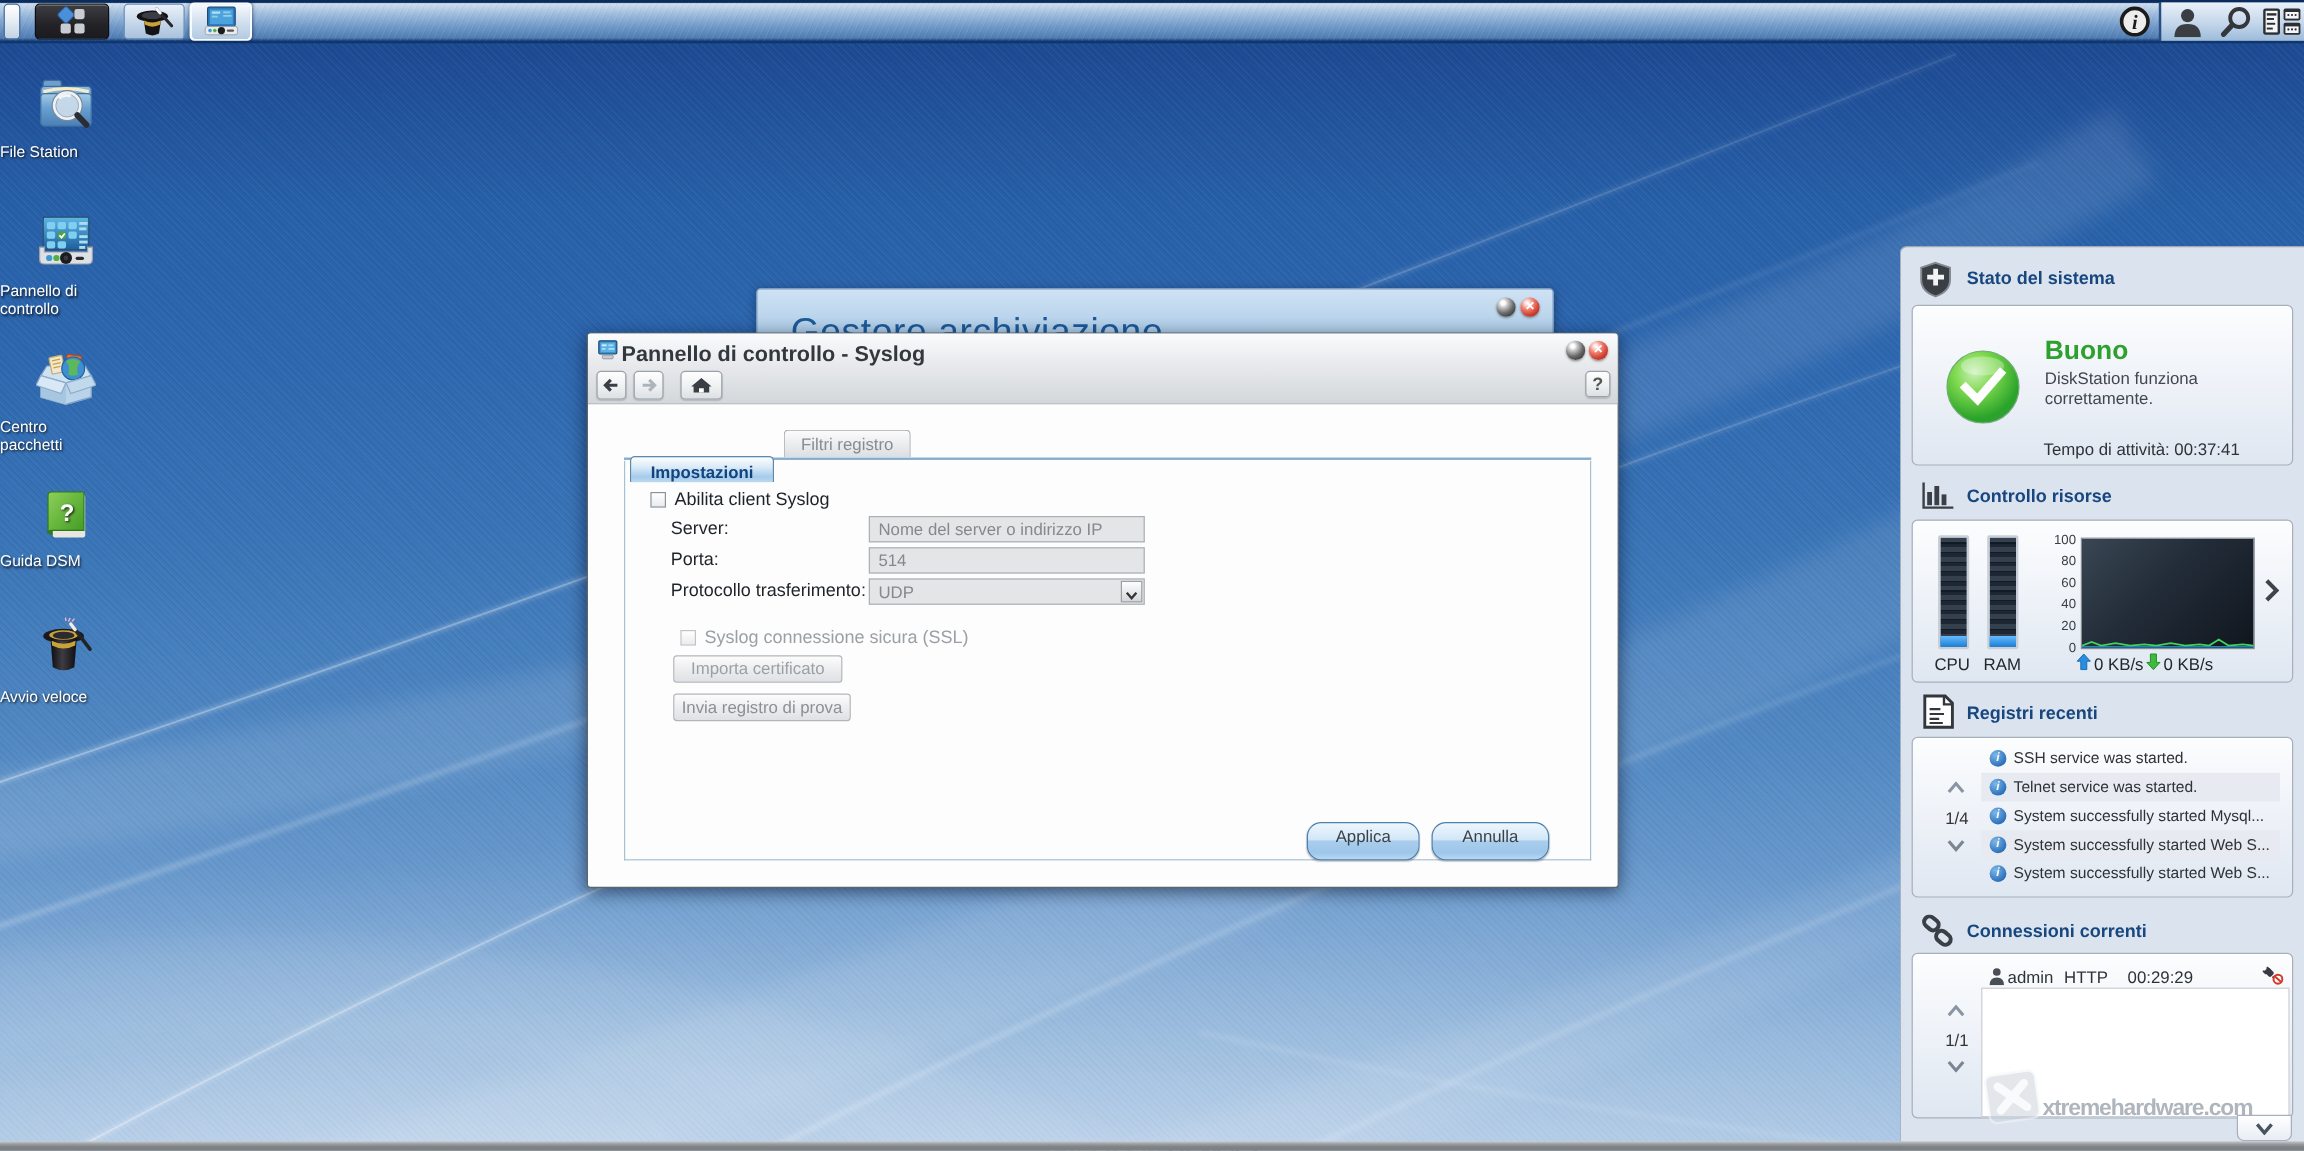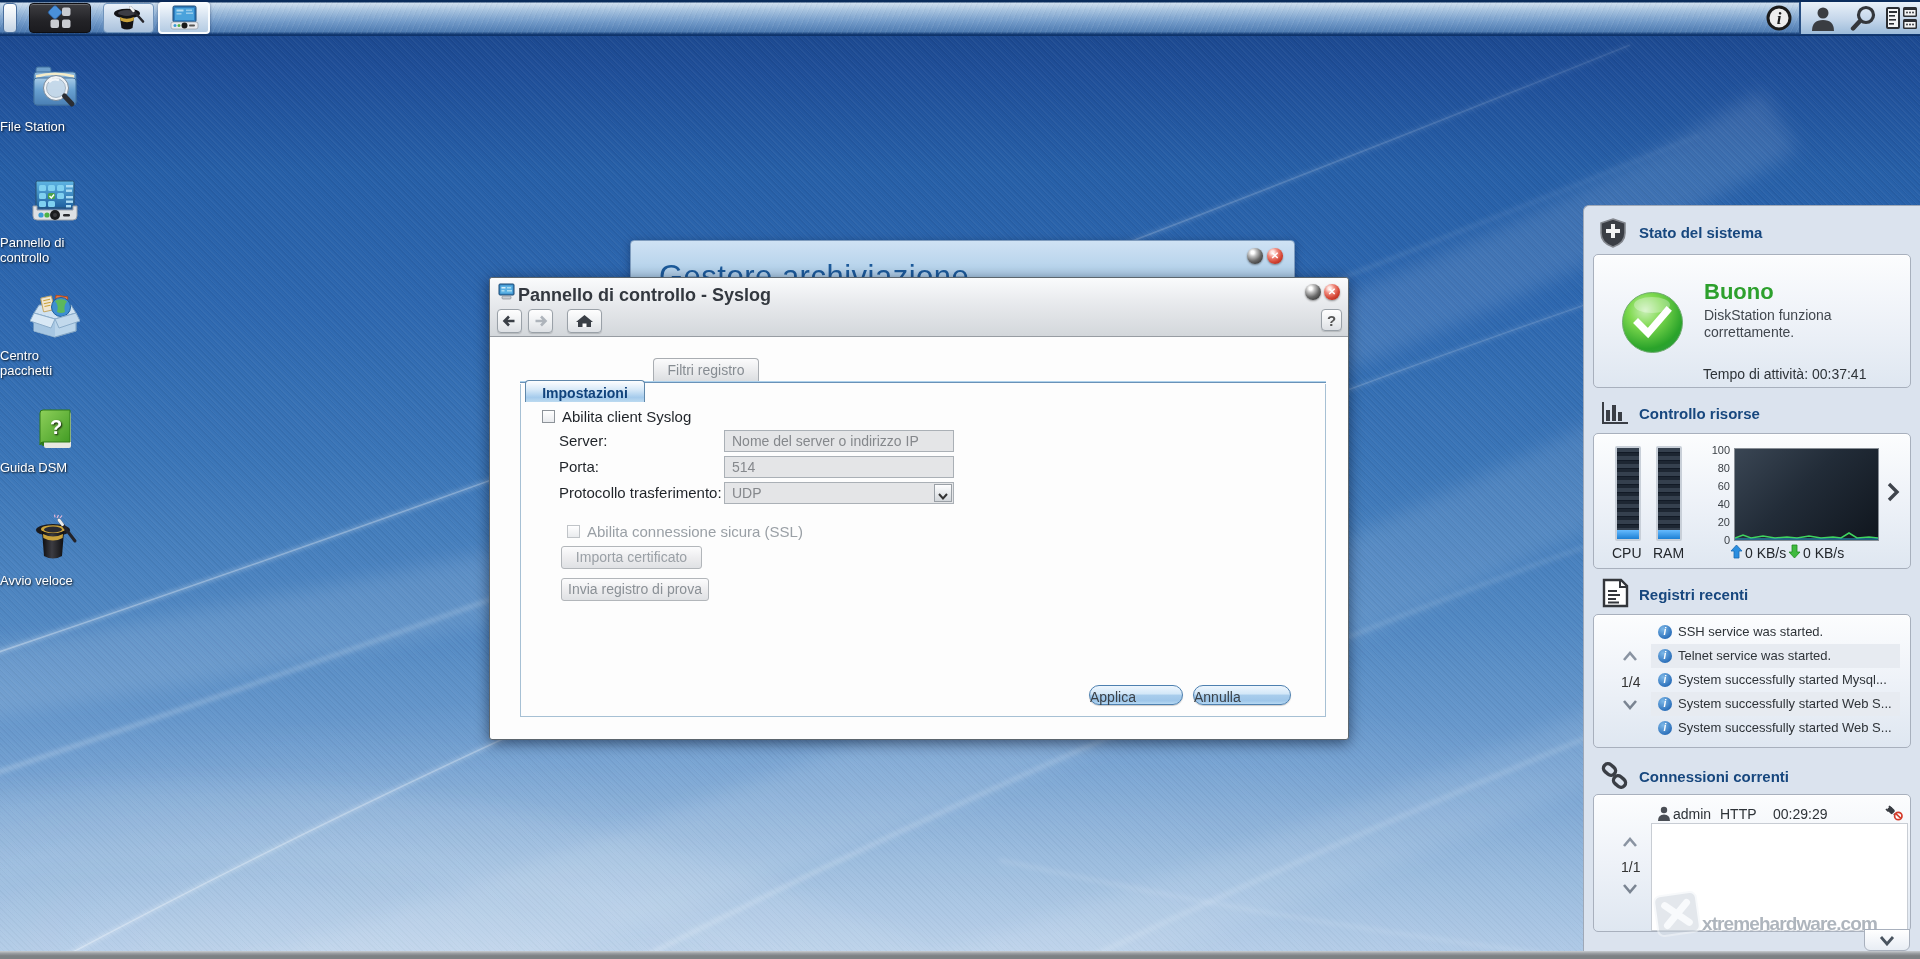--- a/index.html
+++ b/index.html
@@ -57,21 +57,21 @@
   background:linear-gradient(180deg,#fbfbfc,#e9eaec 60%,#dcdee1); text-align:center; line-height:23px;
   font-size:14px; color:#868c92; z-index:1; }
 #wm-band { position:absolute; left:30px; top:103px; width:806px; height:2px; background:#aed2ec; border-bottom:1px solid #6a92b8; z-index:2; }
 #wm-panel { position:absolute; left:30px; top:106px; width:806px; height:333px; border:1px solid #a6c0d4; border-top:none; background:#fdfdfd; }
 
 .cb { position:absolute; width:13px; height:13px; border:1px solid #8d9399; background:linear-gradient(180deg,#fff,#e9ebee); }
 .cb.dis { border-color:#c0c4c8; }
 .flabel { position:absolute; font-size:15px; color:#1f2328; }
 .finput { position:absolute; width:230px; height:22px; border:1px solid #aab0b6; background:#e4e5e7; font-size:14px; color:#85888c; line-height:20px; padding-left:7px; }
 .fbtn { position:absolute; height:23px; border:1px solid #b2b6ba; border-radius:3px; background:linear-gradient(180deg,#fcfcfd,#ececee 55%,#dfe1e4); font-size:14px; text-align:center; }
-.abtn { position:absolute; width:94px; height:20px; border:1px solid #5b88b4; border-radius:12px; line-height:22px;
+.abtn { position:absolute; width:94px; height:32px; border:1px solid #5b88b4; border-radius:12px; text-align:center; line-height:22px;
   font-size:14px; color:#3a4148; background:linear-gradient(180deg,#eef6fd 0%,#d2e7f8 45%,#a9cdec 50%,#9ec6e9 82%,#b7d9f3 100%); border-color:#4d80b0; box-shadow:0 1px 1px rgba(0,0,0,0.2); }
 
 
 #sidebar { position:absolute; left:1583px; top:205px; width:337px; height:754px;
   background:#dbe3ee; border:1px solid #9fa9b8; border-right:none; border-bottom:none; border-radius:6px 0 0 0; }
 .shead { position:absolute; font-size:15px; font-weight:bold; color:#17477e; }
 .sicon { position:absolute; }
 .sbox { position:absolute; left:9px; width:318px; border:1px solid #a8b0bd; border-radius:5px;
   background:linear-gradient(180deg,#fcfdfe,#eef2f8 50%,#dfe7f1); box-shadow:inset 0 1px 0 #fff; }
 .arrowbtn { position:absolute; color:#8a94a2; font-size:12px; }
@@ -353,21 +353,21 @@
   <div class="finput" style="left:234px; top:152px;">Nome del server o indirizzo IP</div>
   <div class="flabel" style="left:69px; top:180px;">Porta:</div>
   <div class="finput" style="left:234px; top:178px;">514</div>
   <div class="flabel" style="left:69px; top:206px;">Protocollo trasferimento:</div>
   <div class="finput" style="left:234px; top:204px;">UDP
     <span style="position:absolute; right:1px; top:1px; width:18px; height:18px; border:1px solid #9aa0a6; background:linear-gradient(180deg,#fdfdfe,#e4e7ea 60%,#d2d6da); text-align:center;"><svg width="10" height="8" viewBox="0 0 10 8" style="margin-top:5px;">
           <path d="M 1 2 L 5 6.5 L 9 2" stroke="#333" stroke-width="2" fill="none"></path>
         </svg></span>
   </div>
   <div class="cb dis" style="left:77px; top:247px;"></div>
-  <div class="flabel" style="left:97px; top:245px; color:#9aa0a6;">Abilita connessione sicura (SSL)</div>
+  <div class="flabel" style="left:97px; top:245px; color:#9aa0a6;">Syslog connessione sicura (SSL)</div>
   <div class="fbtn" style="left:71px; top:268px; width:141px; color:#9aa0a6; line-height:21px;">Importa certificato</div>
   <div class="fbtn" style="left:71px; top:300px; width:148px; color:#8a9096; line-height:21px;">Invia registro di prova</div>
   <div class="abtn" style="left:599px; top:407px;">Applica</div>
   <div class="abtn" style="left:703px; top:407px; width:98px;">Annulla</div>
 </div>
 
 <div id="sidebar">
   <svg class="sicon" style="left:14px; top:11px;" width="30" height="32" viewBox="0 0 30 32">
     <path d="M 15 2 L 27 6 L 27 16 Q 27 26 15 30 Q 3 26 3 16 L 3 6 Z" fill="#3a3e45" stroke="#83878e" stroke-width="1.6"></path>
     <path d="M 13 7 L 17 7 L 17 12 L 22 12 L 22 16 L 17 16 L 17 21 L 13 21 L 13 16 L 8 16 L 8 12 L 13 12 Z" fill="#f2f3f4"></path>

